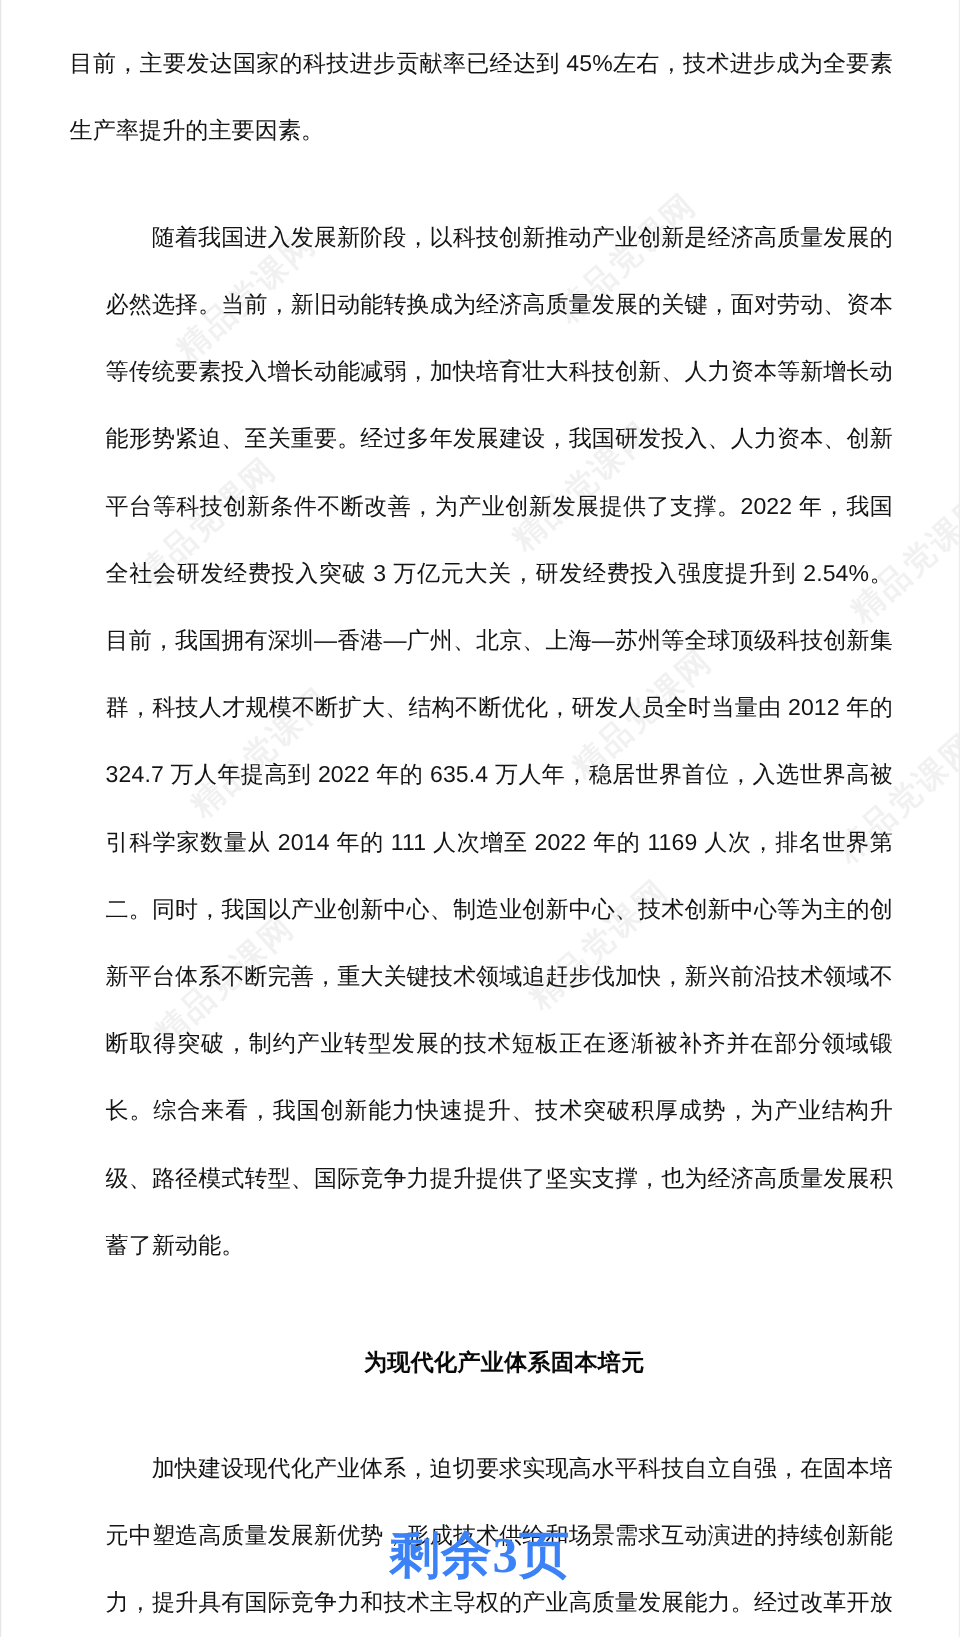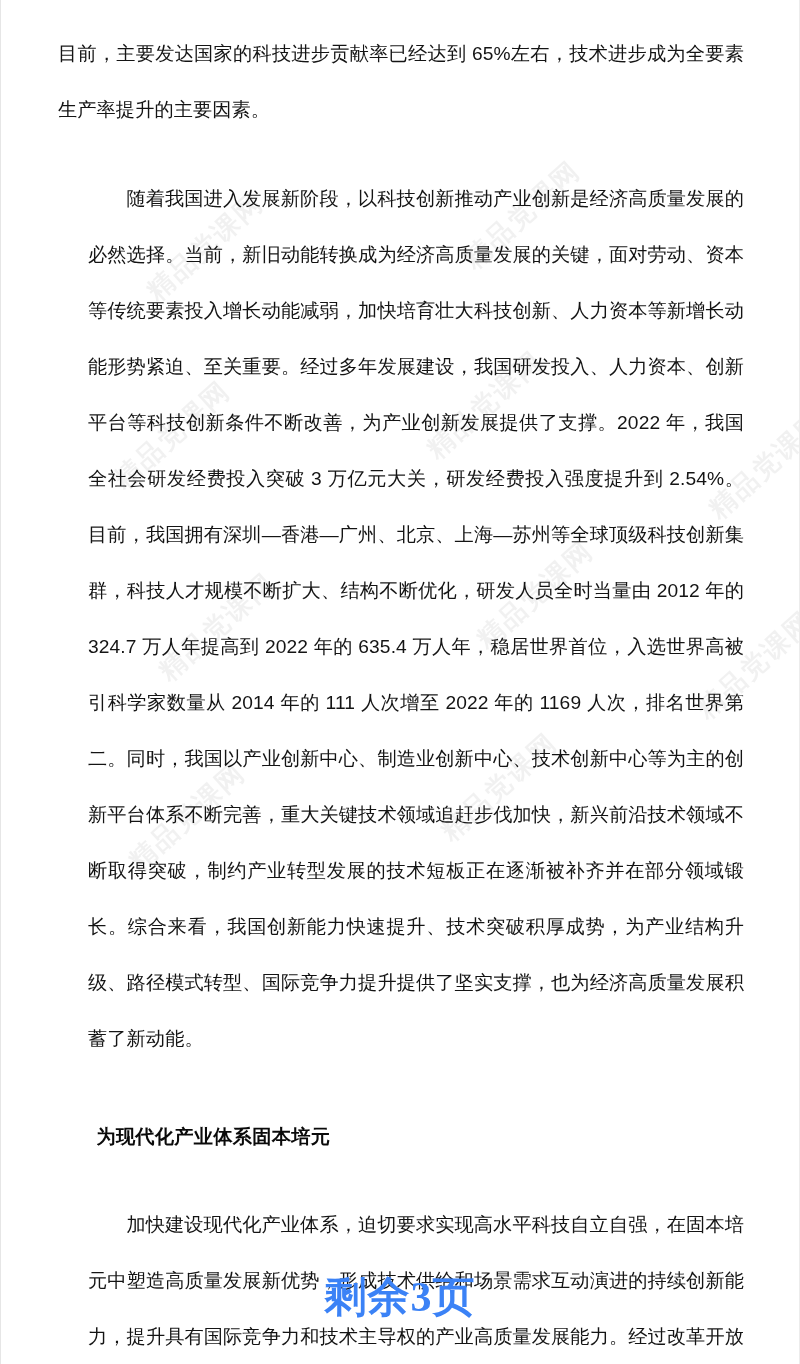--- a/index.html
+++ b/index.html
@@ -71,20 +71,21 @@
   }
 
   h2.section-heading {
     margin: 0;
     font-size: 19.2px;
     line-height: 56px;
     font-weight: bold;
     color: #0a0a0a;
     text-indent: 2em;
     letter-spacing: 0.3px;
+    text-align: center;
   }
 
   .spacer-top    { height: 26px; }
   .spacer-para   { height: 33px; }
   .spacer-head-a { height: 42px; }
   .spacer-head-b { height: 32px; }
 
   
   .paywall {
     position: absolute;
@@ -122,21 +123,21 @@
     <div class="watermark" style="left:120px; top:852px;">精品党课网</div>
     <div class="watermark" style="left:432px; top:822px;">精品党课网</div>
     <div class="watermark" style="left:688px; top:700px;">精品党课网</div>
     <div class="watermark" style="left:700px; top:500px;">精品党课网</div>
   </div>
 
   <div class="content">
 
     <div class="spacer-top"></div>
 
-    <p class="para">目前，主要发达国家的科技进步贡献率已经达到 65%左右，技术进步成为全要素生产率提升的主要因素。</p>
+    <p class="para">目前，主要发达国家的科技进步贡献率已经达到 45%左右，技术进步成为全要素生产率提升的主要因素。</p>
 
     <div class="spacer-para"></div>
 
     <p class="para indent">随着我国进入发展新阶段，以科技创新推动产业创新是经济高质量发展的必然选择。当前，新旧动能转换成为经济高质量发展的关键，面对劳动、资本等传统要素投入增长动能减弱，加快培育壮大科技创新、人力资本等新增长动能形势紧迫、至关重要。经过多年发展建设，我国研发投入、人力资本、创新平台等科技创新条件不断改善，为产业创新发展提供了支撑。2022 年，我国全社会研发经费投入突破 3 万亿元大关，研发经费投入强度提升到 2.54%。目前，我国拥有深圳—香港—广州、北京、上海—苏州等全球顶级科技创新集群，科技人才规模不断扩大、结构不断优化，研发人员全时当量由 2012 年的 324.7 万人年提高到 2022 年的 635.4 万人年，稳居世界首位，入选世界高被引科学家数量从 2014 年的 111 人次增至 2022 年的 1169 人次，排名世界第二。同时，我国以产业创新中心、制造业创新中心、技术创新中心等为主的创新平台体系不断完善，重大关键技术领域追赶步伐加快，新兴前沿技术领域不断取得突破，制约产业转型发展的技术短板正在逐渐被补齐并在部分领域锻长。综合来看，我国创新能力快速提升、技术突破积厚成势，为产业结构升级、路径模式转型、国际竞争力提升提供了坚实支撑，也为经济高质量发展积蓄了新动能。</p>
 
     <div class="spacer-head-a"></div>
 
     <h2 class="section-heading">为现代化产业体系固本培元</h2>
 
     <div class="spacer-head-b"></div>

